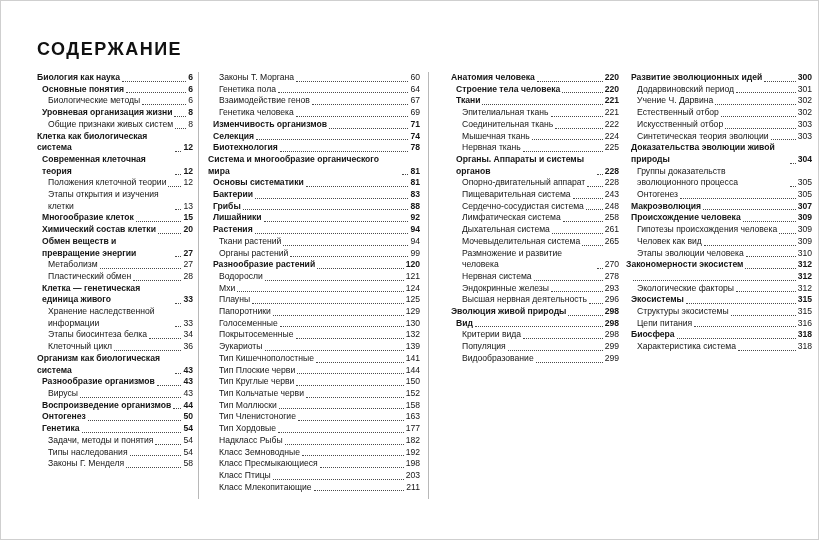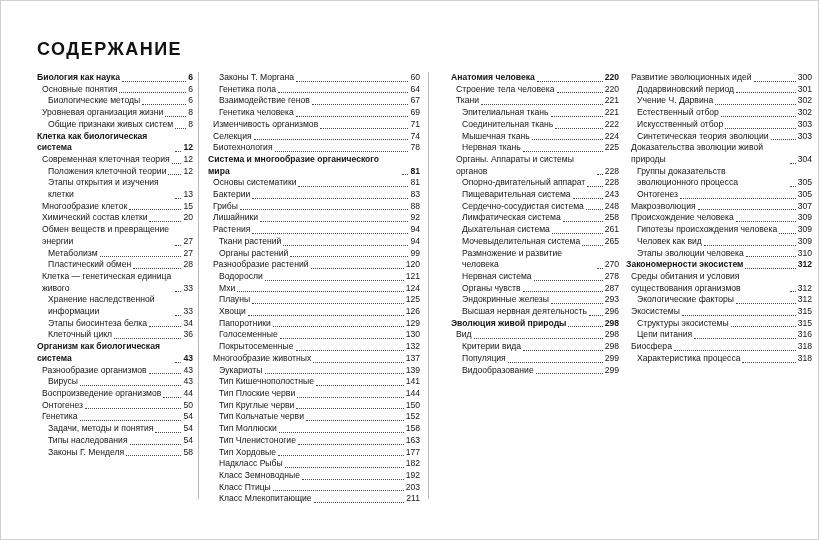--- a/index.html
+++ b/index.html
@@ -29,21 +29,21 @@
   .col-3{width:168px;margin-left:31px;}
   .col-4{width:186px;margin-left:7px;}
   .vrule{
     position:absolute;top:71px;height:427px;width:1px;
     background:#b8b8b8;
   }
   .vrule-1{left:197px;}
   .vrule-2{left:427px;}
   .entry{display:flex;align-items:flex-end;}
   .lvl0{font-weight:700;padding-left:0;}
-  .lvl1{font-weight:400;padding-left:5px;}
+  .lvl1{font-weight:700;padding-left:5px;}
   .lvl2{font-weight:400;padding-left:11px;}
   .txt{flex:0 1 auto;}
   .dots{
     flex:1 0 6px;
     border-bottom:1px dotted #4a4a4a;
     margin:0 2px 2px 2px;
     align-self:flex-end;
   }
   .pg{flex:0 0 auto;}
 </style>
@@ -284,44 +284,34 @@
           <span class="txt">Мхи</span>
           <span class="dots"></span>
           <span class="pg">124</span>
         </div>
         <div class="entry lvl2">
           <span class="txt">Плауны</span>
           <span class="dots"></span>
           <span class="pg">125</span>
         </div>
         <div class="entry lvl2">
-          <span class="txt">Хвощи</span>
-          <span class="dots"></span>
-          <span class="pg">126</span>
-        </div>
-        <div class="entry lvl2">
           <span class="txt">Папоротники</span>
           <span class="dots"></span>
           <span class="pg">129</span>
         </div>
         <div class="entry lvl2">
           <span class="txt">Голосеменные</span>
           <span class="dots"></span>
           <span class="pg">130</span>
         </div>
         <div class="entry lvl2">
           <span class="txt">Покрытосеменные</span>
           <span class="dots"></span>
           <span class="pg">132</span>
         </div>
-        <div class="entry lvl1">
-          <span class="txt">Многообразие животных</span>
-          <span class="dots"></span>
-          <span class="pg">137</span>
-        </div>
         <div class="entry lvl2">
           <span class="txt">Эукариоты</span>
           <span class="dots"></span>
           <span class="pg">139</span>
         </div>
         <div class="entry lvl2">
           <span class="txt">Тип Кишечнополостные</span>
           <span class="dots"></span>
           <span class="pg">141</span>
         </div>
@@ -357,20 +347,25 @@
         </div>
         <div class="entry lvl2">
           <span class="txt">Надкласс Рыбы</span>
           <span class="dots"></span>
           <span class="pg">182</span>
         </div>
         <div class="entry lvl2">
           <span class="txt">Класс Земноводные</span>
           <span class="dots"></span>
           <span class="pg">192</span>
+        </div>
+        <div class="entry lvl2">
+          <span class="txt">Класс Пресмыкающиеся</span>
+          <span class="dots"></span>
+          <span class="pg">198</span>
         </div>
         <div class="entry lvl2">
           <span class="txt">Класс Птицы</span>
           <span class="dots"></span>
           <span class="pg">203</span>
         </div>
         <div class="entry lvl2">
           <span class="txt">Класс Млекопитающие</span>
           <span class="dots"></span>
           <span class="pg">211</span>
@@ -451,25 +446,20 @@
           <span class="txt">Размножение и развитие человека</span>
           <span class="dots"></span>
           <span class="pg">270</span>
         </div>
         <div class="entry lvl2">
           <span class="txt">Нервная система</span>
           <span class="dots"></span>
           <span class="pg">278</span>
         </div>
         <div class="entry lvl2">
-          <span class="txt">Органы чувств</span>
-          <span class="dots"></span>
-          <span class="pg">287</span>
-        </div>
-        <div class="entry lvl2">
           <span class="txt">Эндокринные железы</span>
           <span class="dots"></span>
           <span class="pg">293</span>
         </div>
         <div class="entry lvl2">
           <span class="txt">Высшая нервная деятельность</span>
           <span class="dots"></span>
           <span class="pg">296</span>
         </div>
         <div class="entry lvl0">
@@ -568,21 +558,20 @@
           <span class="txt">Этапы эволюции человека</span>
           <span class="dots"></span>
           <span class="pg">310</span>
         </div>
         <div class="entry lvl0">
           <span class="txt">Закономерности экосистем</span>
           <span class="dots"></span>
           <span class="pg">312</span>
         </div>
         <div class="entry lvl1">
-          <span class="txt">Среды обитания и условия существования организмов</span>
           <span class="dots"></span>
           <span class="pg">312</span>
         </div>
         <div class="entry lvl2">
           <span class="txt">Экологические факторы</span>
           <span class="dots"></span>
           <span class="pg">312</span>
         </div>
         <div class="entry lvl1">
           <span class="txt">Экосистемы</span>
@@ -598,19 +587,19 @@
           <span class="txt">Цепи питания</span>
           <span class="dots"></span>
           <span class="pg">316</span>
         </div>
         <div class="entry lvl1">
           <span class="txt">Биосфера</span>
           <span class="dots"></span>
           <span class="pg">318</span>
         </div>
         <div class="entry lvl2">
-          <span class="txt">Характеристика процесса</span>
+          <span class="txt">Характеристика система</span>
           <span class="dots"></span>
           <span class="pg">318</span>
         </div>
       </div>
   </div>
 </div>
 
 </body></html>

